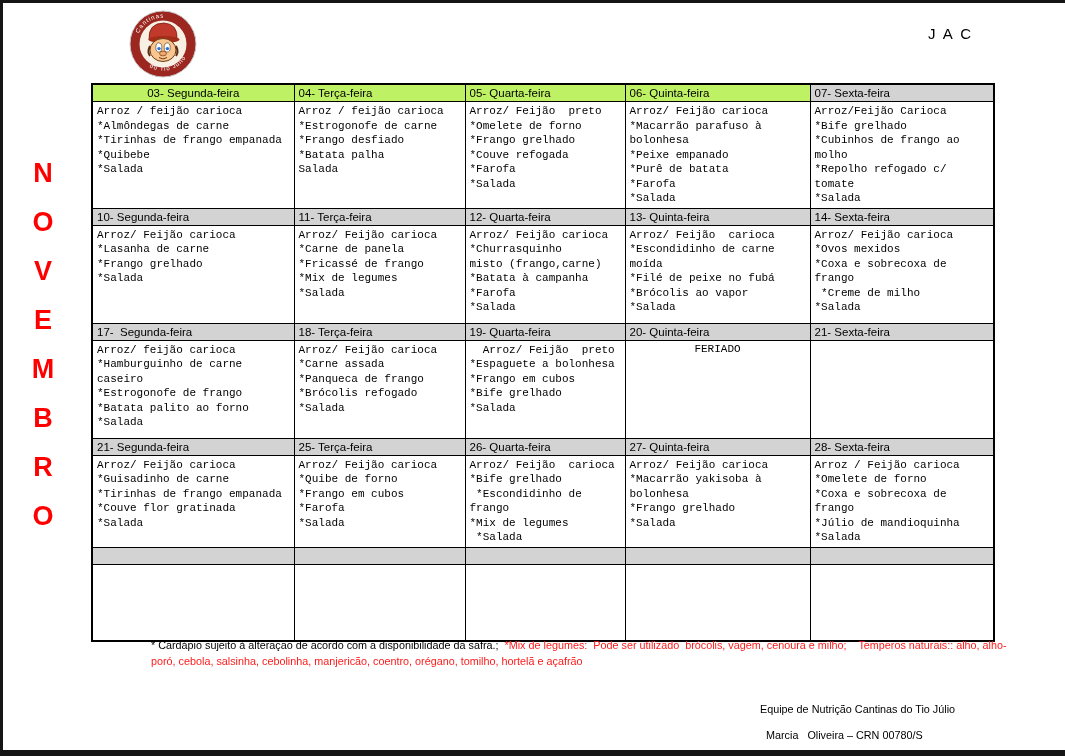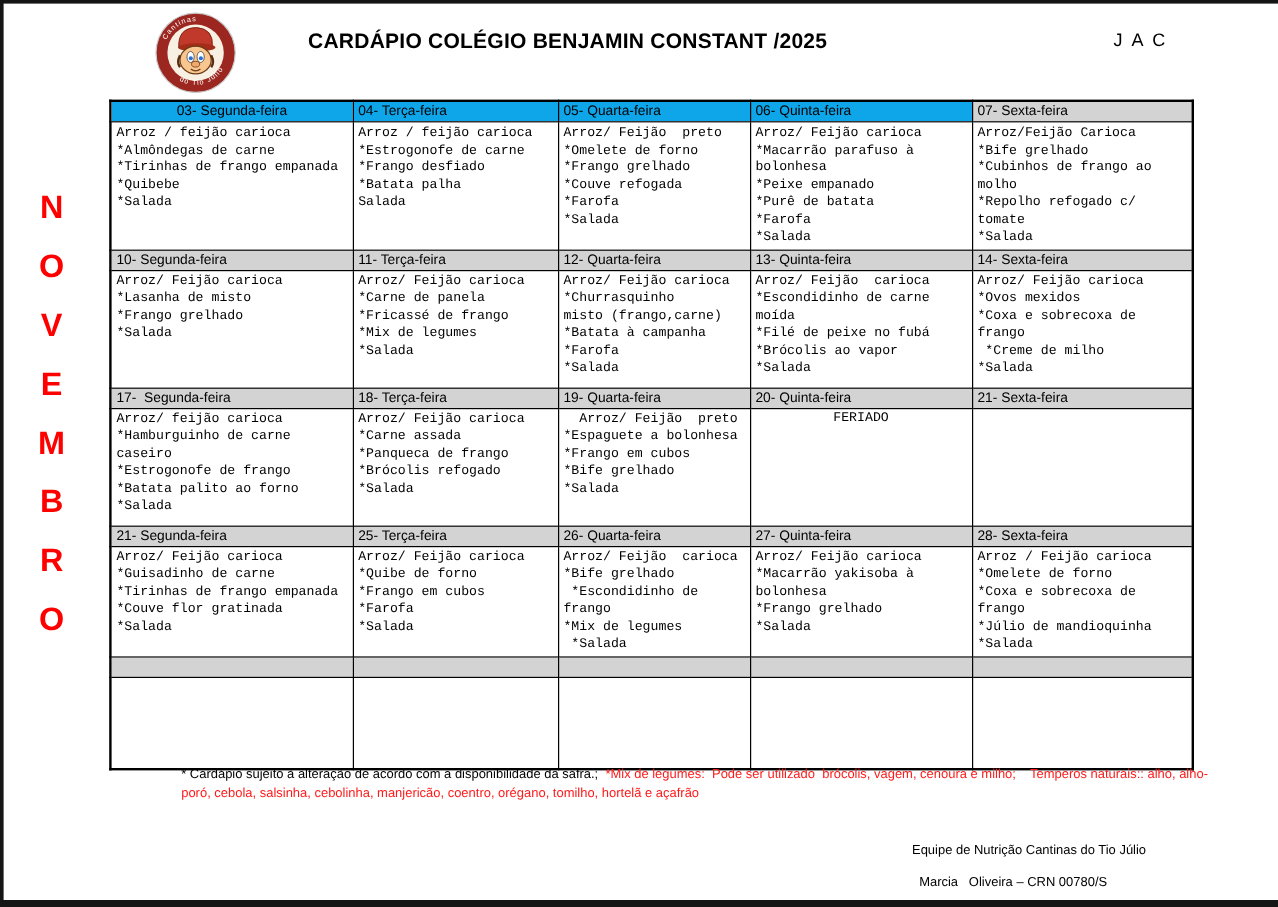--- a/index.html
+++ b/index.html
@@ -25,21 +25,21 @@
     display:flex; flex-direction:column; justify-content:space-between; align-items:center;
     color:var(--month-red,#ff0000); font-weight:bold; font-size:27px; line-height:1;
   }
   
   table.menu{
     position:absolute; left:88px; top:80px; width:902px;
     border-collapse:collapse; table-layout:fixed; border:2px solid #000;
   }
   table.menu th, table.menu td{border:1px solid #000;}
   table.menu th{
-    background:#0ea5e9; font-weight:normal; font-size:11.5px; text-align:left;
+    background:#bef264; font-weight:normal; font-size:11.5px; text-align:left;
     padding:1px 4px; height:14px; white-space:pre-wrap; overflow:hidden;
   }
   table.menu th.gray{background:var(--header-gray,#d3d3d3);}
   table.menu th.center{text-align:center;}
   table.menu td{vertical-align:top; padding:2px 4px; font-size:11px; overflow:hidden;font-family:Liberation Mono, monospace;}
   .item{white-space:pre-wrap; line-height:14.5px;}
   td.special{text-align:center; vertical-align:middle; font-size:11px;}
   
   .daily{
     position:absolute; left:148px; top:635px; font-size:13px; font-weight:bold; white-space:pre;
@@ -78,21 +78,20 @@
       <path d="M 13,2 q 3,6 0,10" fill="none" stroke="#5a2d10" stroke-width="2"></path>
       <ellipse cx="-4.2" cy="3.5" rx="3" ry="4.6" fill="#ffffff" stroke="#333" stroke-width="0.6"></ellipse>
       <ellipse cx="4.2" cy="3.5" rx="3" ry="4.6" fill="#ffffff" stroke="#333" stroke-width="0.6"></ellipse>
       <circle cx="-4" cy="4.6" r="1.7" fill="#2a6fd6"></circle>
       <circle cx="4.4" cy="4.6" r="1.7" fill="#2a6fd6"></circle>
       <ellipse cx="0" cy="9.5" rx="3.4" ry="2.4" fill="#f2a96e" stroke="#6b3b16" stroke-width="0.7"></ellipse>
       <path d="M -4,13.5 q 4,3 8,0" fill="none" stroke="#6b3b16" stroke-width="1"></path>
     </svg>
   </div>
 
-  <div class="title">CARDÁPIO COLÉGIO BENJAMIN CONSTANT /2025</div>
   <div class="corner">J A C</div>
 
   <div class="month">
       <span>N</span>
       <span>O</span>
       <span>V</span>
       <span>E</span>
       <span>M</span>
       <span>B</span>
       <span>R</span>
@@ -157,21 +156,21 @@
         <tr>
           <th class="gray">10- Segunda-feira</th>
           <th class="gray">11- Terça-feira</th>
           <th class="gray">12- Quarta-feira</th>
           <th class="gray">13- Quinta-feira</th>
           <th class="gray">14- Sexta-feira</th>
         </tr>
         <tr style="height: 98px;">
           <td>
             <div class="item">Arroz/ Feijão carioca</div>
-            <div class="item">*Lasanha de misto</div>
+            <div class="item">*Lasanha de carne</div>
             <div class="item">*Frango grelhado</div>
             <div class="item">*Salada</div>
           </td>
           <td>
             <div class="item">Arroz/ Feijão carioca</div>
             <div class="item">*Carne de panela</div>
             <div class="item">*Fricassé de frango</div>
             <div class="item">*Mix de legumes</div>
             <div class="item">*Salada</div>
           </td>

